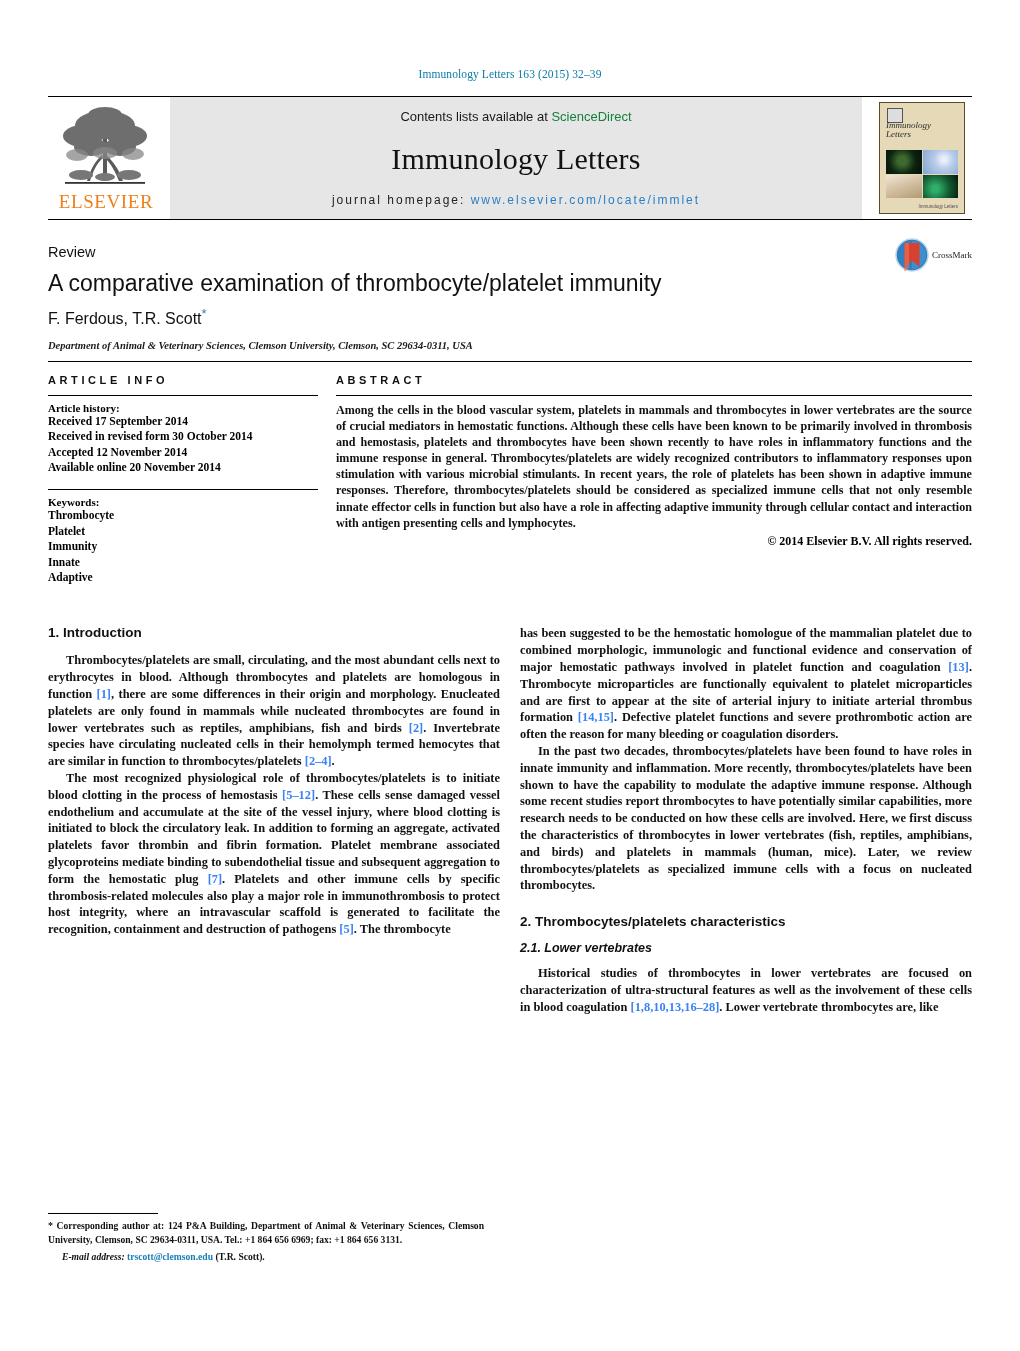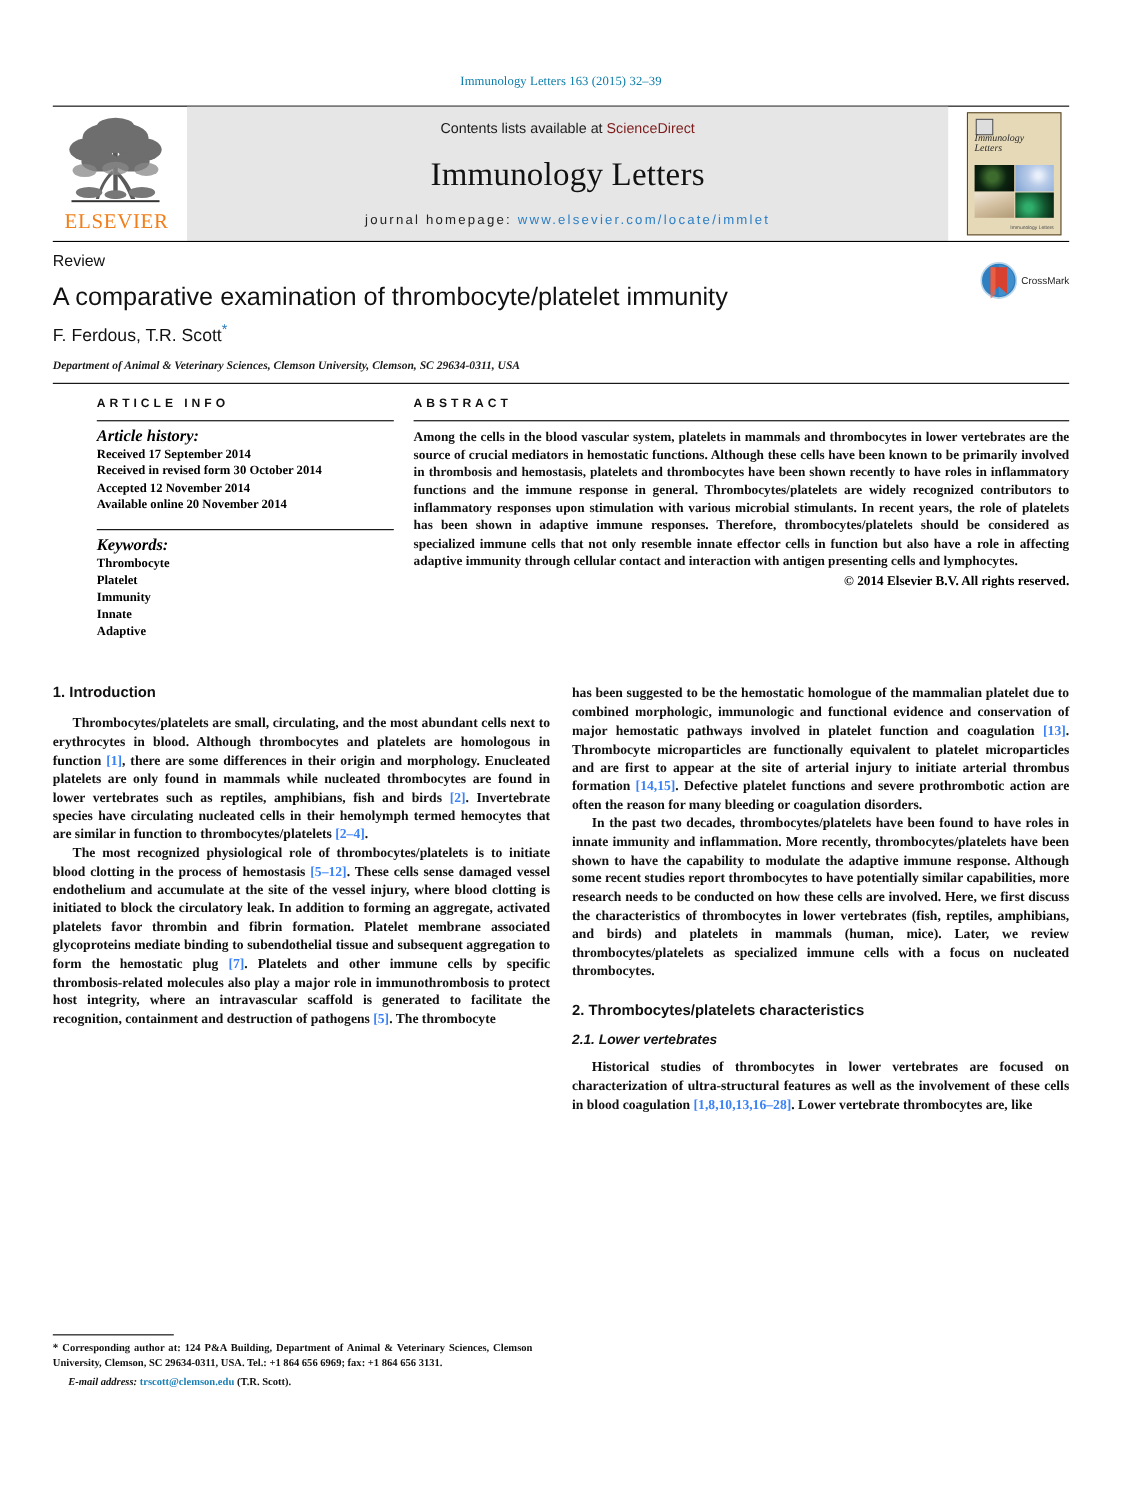--- a/index.html
+++ b/index.html
@@ -69,21 +69,21 @@
     padding: 12px 0 12px 0;
     margin-left: 6px;
     margin-right: 10px;
     box-sizing: border-box;
   }
   .contents-line {
     font-size: 13px;
     color: #1a1a1a;
     font-family: "Liberation Sans", sans-serif;
   }
-  .contents-line .sd { color: #7f1d1d; text-align: center; }
+  .contents-line .sd { color: #15803d; text-align: center; }
   .journal-title {
     font-size: 30px;
     font-family: "Liberation Serif", serif;
     color: #111;
     letter-spacing: .2px;
   }
   .homepage-line {
     font-size: 12px;
     font-family: "Liberation Sans", sans-serif;
     letter-spacing: 2px;
@@ -130,21 +130,21 @@
   .cover-foot {
     position:absolute; left:6px; right:6px; bottom:4px;
     display:flex; justify-content:space-between; align-items:flex-end;
     font-size:4.5px; color:#4a4a4a; font-family:"Liberation Sans", sans-serif;
   }
 
   
   .title-area {
     margin: 0 48px;
     border-top: 1.6px solid #000;
-    padding-top: 10px;
+    padding-top: 24px;
     position: relative;
   }
   .doctype {
     font-size: 14.5px;
     font-family: "Liberation Sans", sans-serif;
     margin-bottom: 10px;
     color: #111;
   }
   .paper-title {
     font-size: 23px;
@@ -173,47 +173,46 @@
   .crossmark {
     position: absolute;
     right: 0px;
     top: 18px;
     display: flex;
     align-items: center;
     gap: 3px;
   }
   .crossmark .cm-label {
     font-size: 9px;
-    font-family: Liberation Sans, sans-serif;
+    font-family: Liberation Serif, serif;
     color: #222;
   }
 
   
   .info-abstract {
     margin: 0 48px;
     border-top: 1.6px solid #000;
     padding-top: 12px;
     display: flex;
     gap: 18px;
   }
-  .col-info { flex: 0 0 270px; margin-left: 40px; }
+  .col-info { flex: 0 0 270px; }
   .col-abs { flex: 1 1 auto; }
   .sec-label {
     font-size: 11px;
     font-weight: bold;
     letter-spacing: 3.6px;
     font-family: "Liberation Sans", sans-serif;
     color: #111;
     margin-bottom: 9px;
   }
   .rule { border-top: 1.3px solid #000; margin-bottom: 6px; }
   .kv-head {
-    font-style: italic;
-    font-weight: bold;
-    font-size: 15px;
+    font-weight: bold;
+    font-size: 11px;
     font-family: "Liberation Serif", serif;
   }
   .kv-line {
     font-size: 11.5px;
     font-family: "Liberation Serif", serif;
     line-height: 1.34;
     font-weight: bold;
   }
   .kv-block { margin-bottom: 14px; }
   .abs-text {

